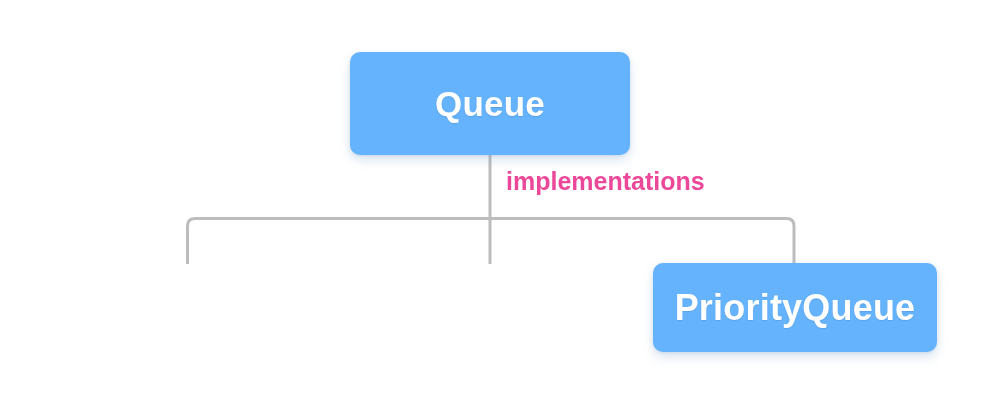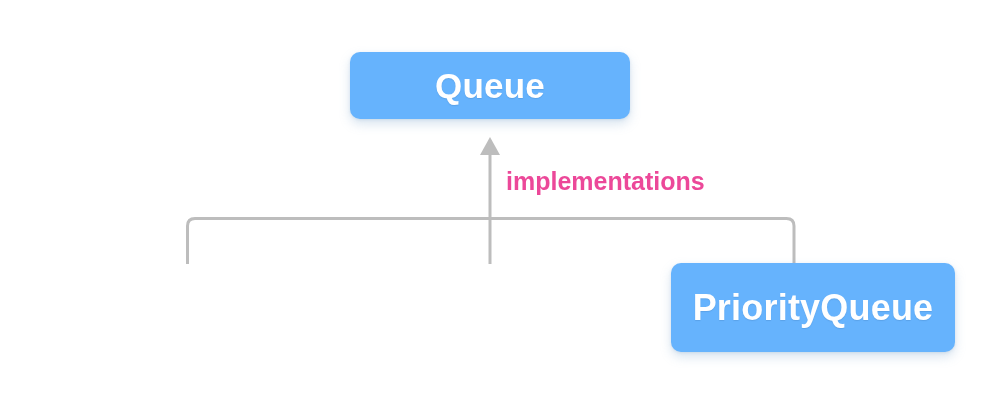--- a/index.html
+++ b/index.html
@@ -52,21 +52,21 @@
     letter-spacing: 0.2px;
     white-space: nowrap;
     text-shadow: 0 1px 1px rgba(60, 120, 180, 0.28);
   }
 
   
   #node-queue {
     left: 350px;
     top: 52px;
     width: 280px;
-    height: 67px;
+    height: 103px;
   }
   #node-queue .node-label {
     font-size: 35px;
   }
 
   
   .node-child {
     top: 263px;
     height: 89px;
   }
@@ -78,21 +78,20 @@
     left: 45px;
     width: 285px;
   }
   #node-linkedlist {
     left: 350px;
     width: 282px;
   }
   #node-priorityqueue {
     left: 653px;
     width: 284px;
-    margin-left: 18px;
   }
 
   
   #edge-label-implementations {
     position: absolute;
     z-index: 3;
     left: 506px;
     top: 167px;
     color: #ec4899;
     font-family: "Liberation Sans", sans-serif;

